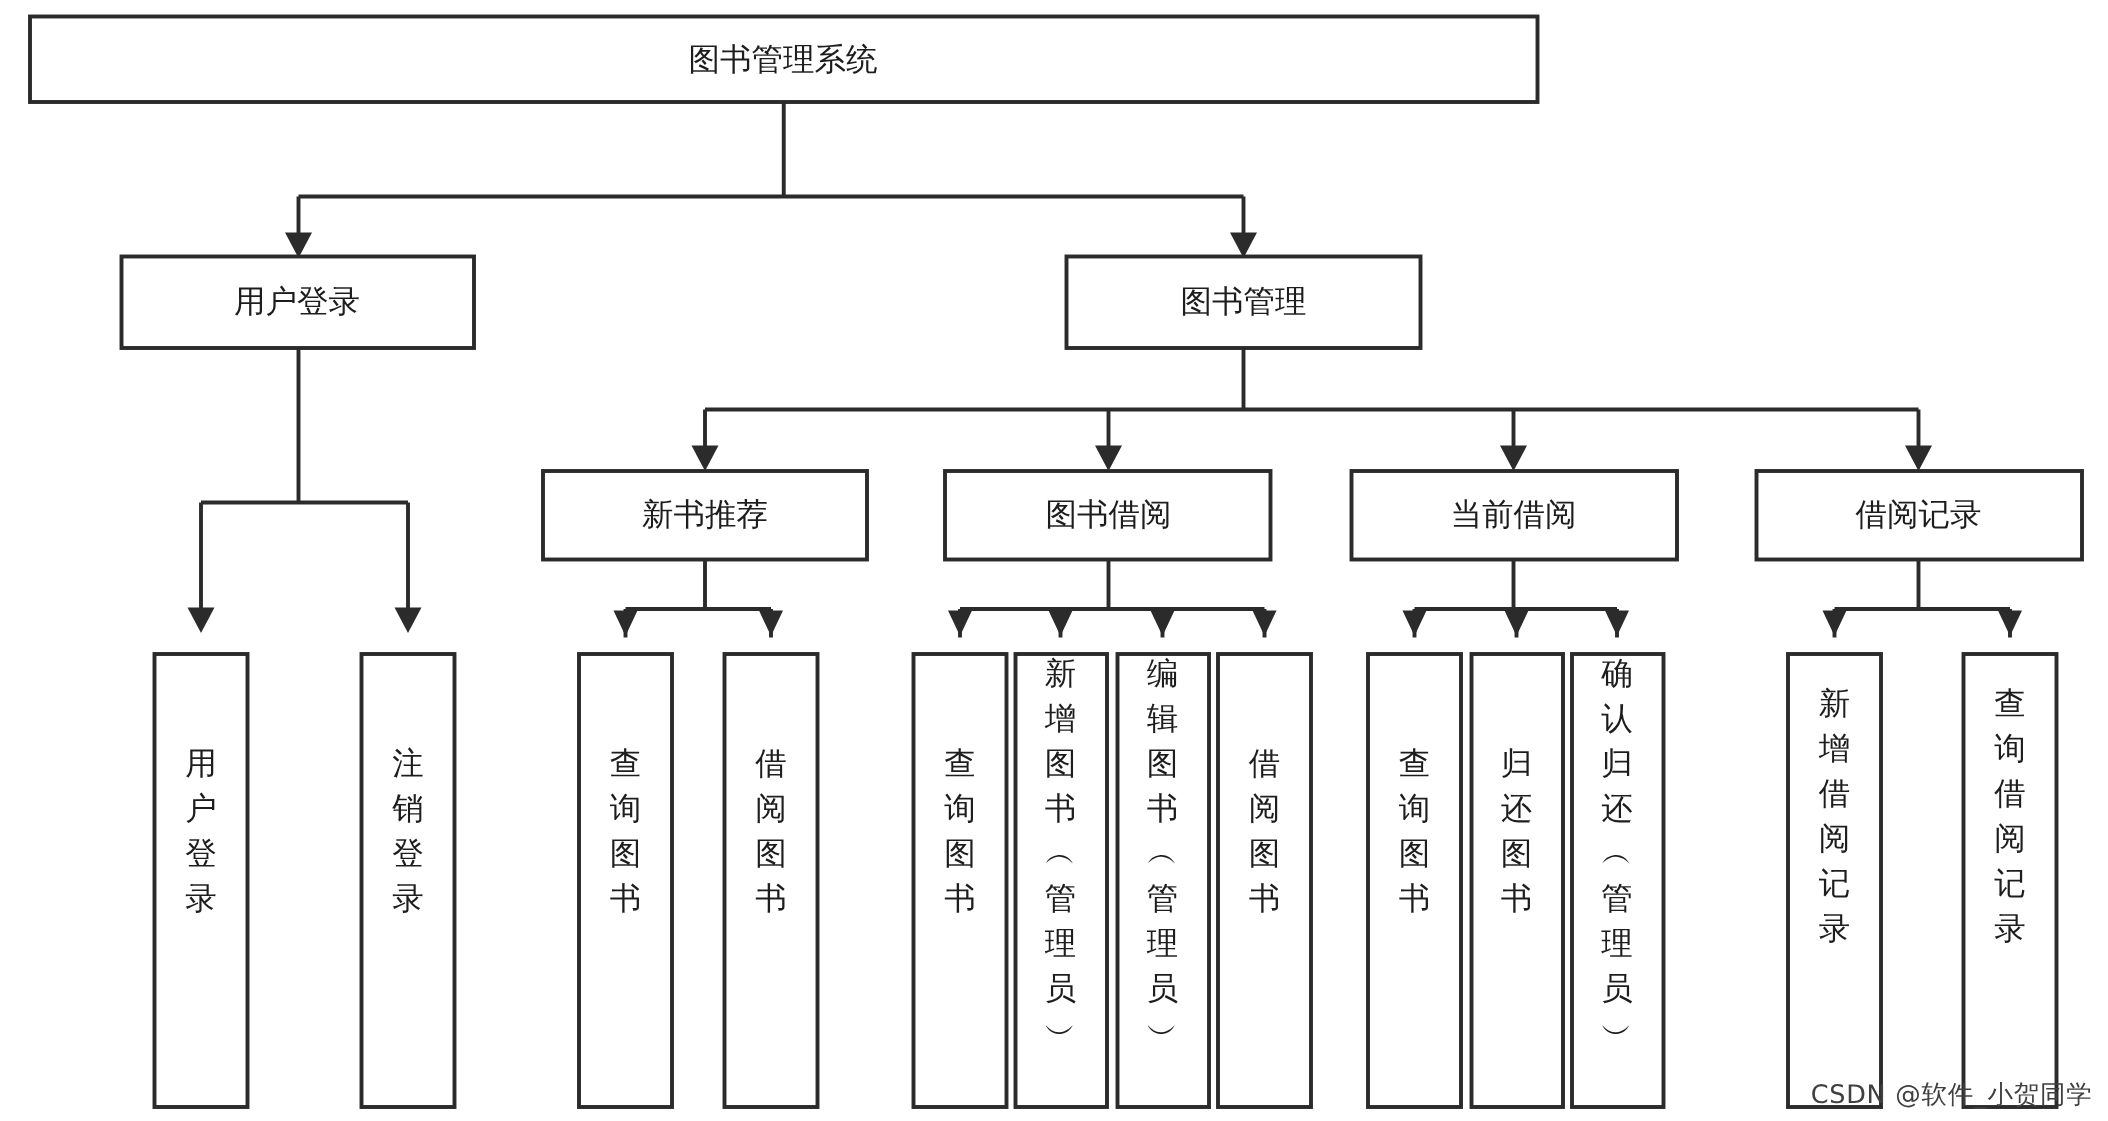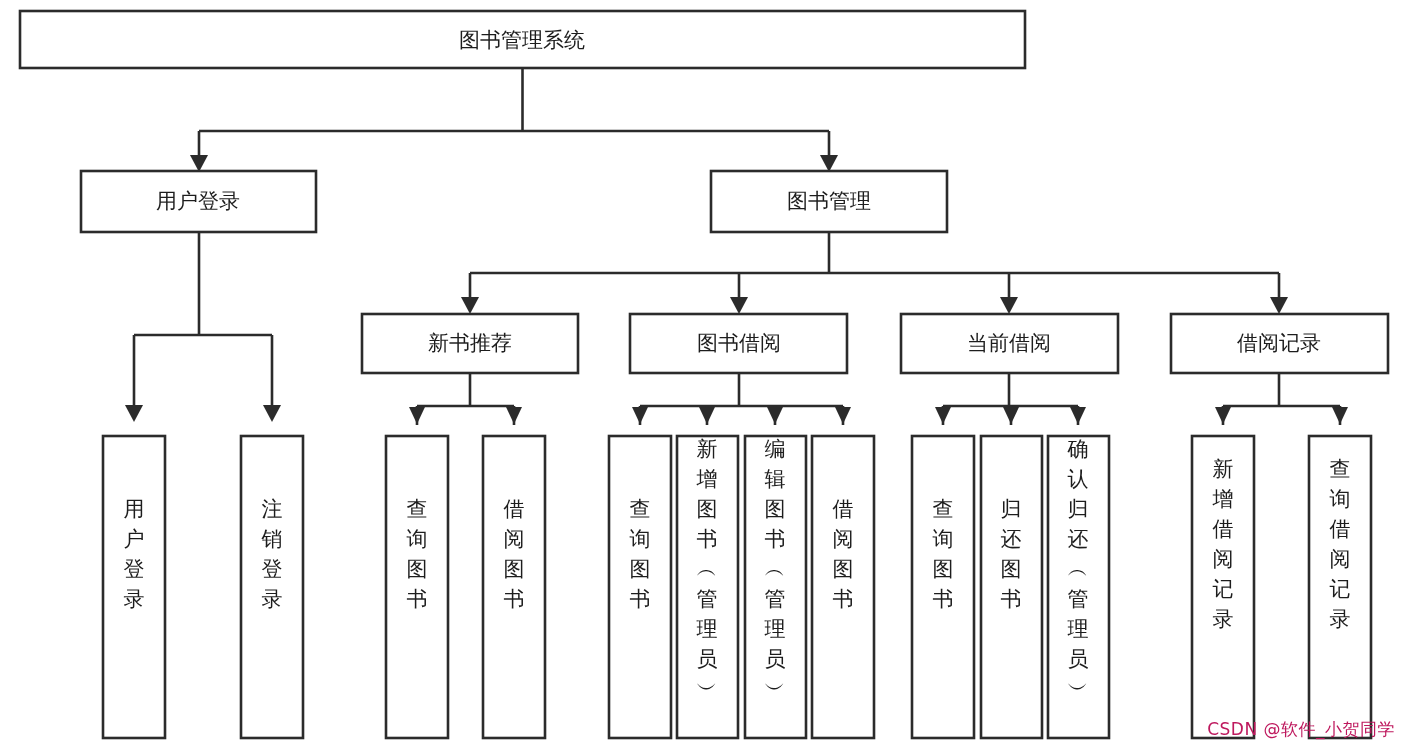--- a/index.html
+++ b/index.html
@@ -55,21 +55,21 @@
     font-size: 21px;
     fill: #1d1d1d;
     text-anchor: middle;
   }
   .watermark {
     position: absolute;
     right: 10px;
     bottom: 6px;
     font-family: "DejaVu Sans", "Liberation Sans", sans-serif;
     font-size: 17px;
-    color: #be185d;
+    color: #404040;
     letter-spacing: 0.5px;
     white-space: nowrap;
     pointer-events: none;
   }
 </style>
 </head>
 <body>
 
 <div id="diagram-root">
 

